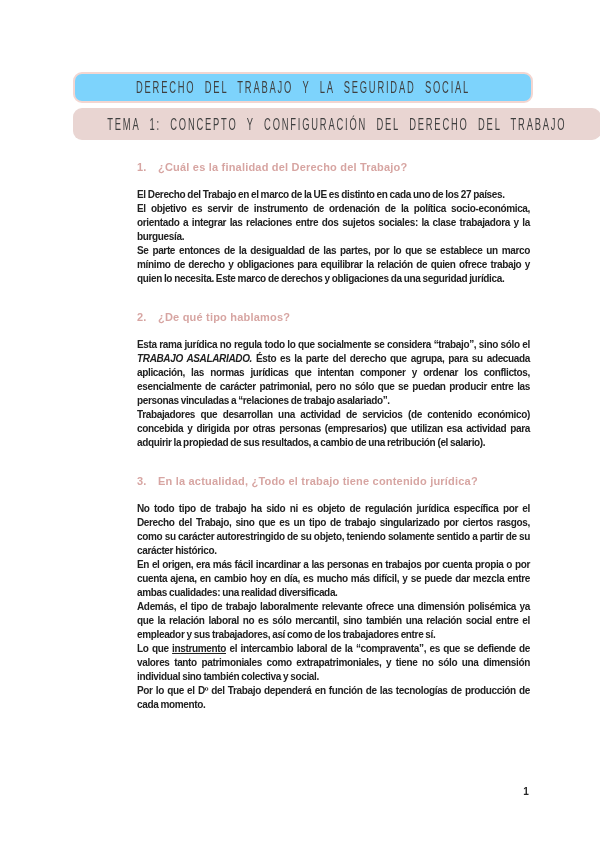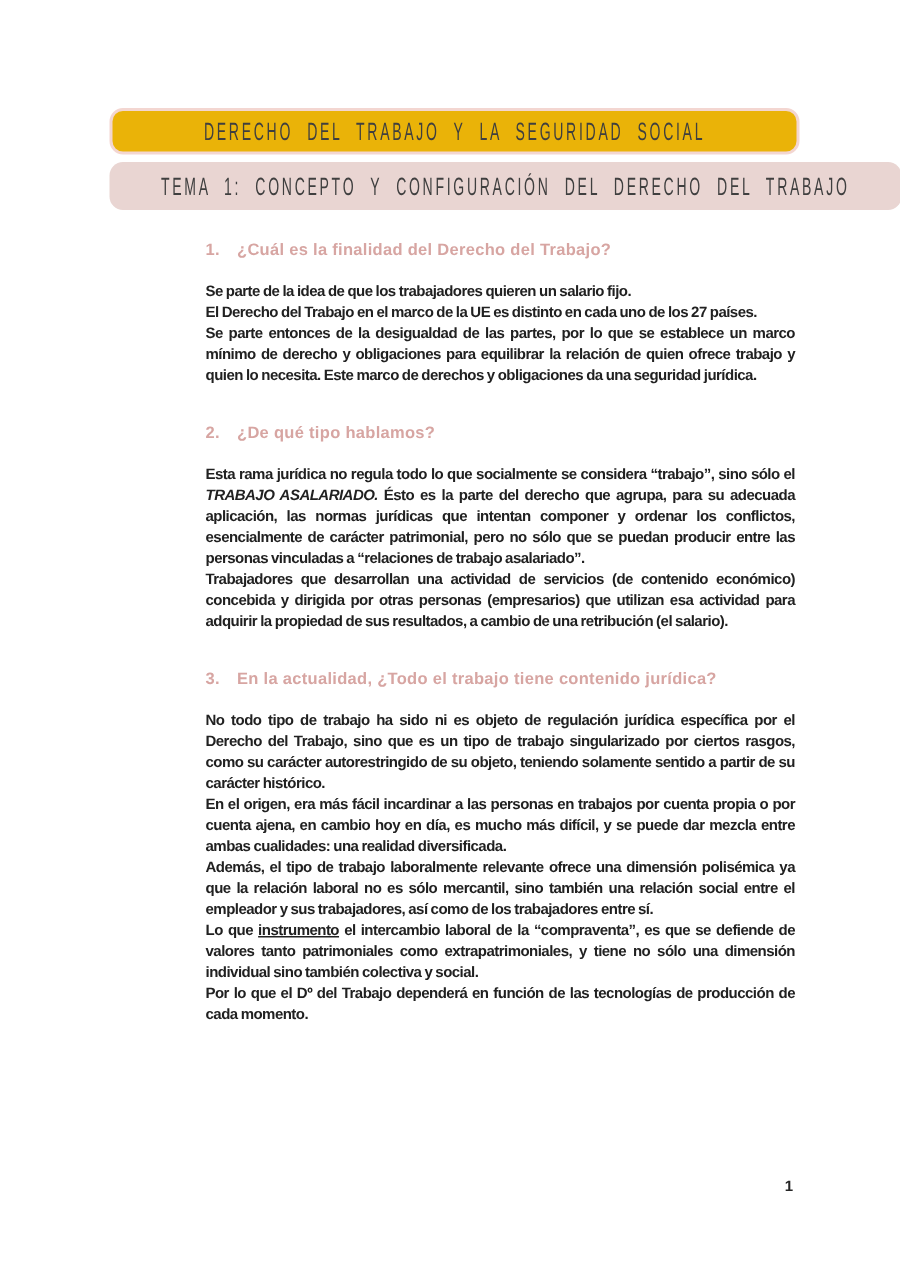--- a/index.html
+++ b/index.html
@@ -13,21 +13,21 @@
     width:600px;height:848px;
     font-family:"Liberation Sans", sans-serif;
     -webkit-font-smoothing:antialiased;
   }
   .page{
     position:relative;width:600px;height:848px;background:#ffffff;overflow:hidden;
   }
   
   .title-box{
     position:absolute;left:73px;top:72px;width:456px;height:27px;
-    background:#eab308;border:2px solid var(--box-border);border-radius:9px;
+    background:#7dd3fc;border:2px solid var(--box-border);border-radius:9px;
     display:flex;align-items:center;justify-content:center;
   }
   .subtitle-box{
     position:absolute;left:73px;top:108px;width:528px;height:32px;
     background:var(--box-fill);border:none;border-radius:9px;
     display:flex;align-items:center;justify-content:center;
   }
   .hand{
     display:inline-block;white-space:nowrap;
     font-family:"Liberation Sans", sans-serif;
@@ -75,22 +75,22 @@
     <span class="hand">TEMA 1: CONCEPTO Y CONFIGURACIÓN DEL DERECHO DEL TRABAJO</span>
   </div>
 
   <div class="content">
       <div class="section">
         <div class="section-heading">
           <span class="heading-number">1.</span>
           <span class="heading-text">¿Cuál es la finalidad del Derecho del Trabajo?</span>
         </div>
         <div class="section-body">
-          <p class="para"><span>Se parte de la idea de que los trabajadores quieren un salario fijo.</span></p>
           <p class="para"><span>El Derecho del Trabajo en el marco de la UE es distinto en cada uno de los 27 países.</span></p>
+          <p class="para"><span>El objetivo es servir de instrumento de ordenación de la política socio-económica, orientado a integrar las relaciones entre dos sujetos sociales: la clase trabajadora y la burguesía.</span></p>
           <p class="para"><span>Se parte entonces de la desigualdad de las partes, por lo que se establece un marco mínimo de derecho y obligaciones para equilibrar la relación de quien ofrece trabajo y quien lo necesita. Este marco de derechos y obligaciones da una seguridad jurídica.</span></p>
         </div>
       </div>
       <div class="section">
         <div class="section-heading">
           <span class="heading-number">2.</span>
           <span class="heading-text">¿De qué tipo hablamos?</span>
         </div>
         <div class="section-body">
           <p class="para"><span>Esta rama jurídica no regula todo lo que socialmente se considera “trabajo”, sino sólo el </span><span class="b">TRABAJO ASALARIADO.</span><span> Ésto es la parte del derecho que agrupa, para su adecuada aplicación, las normas jurídicas que intentan componer y ordenar los conflictos, esencialmente de carácter patrimonial, pero no sólo que se puedan producir entre las personas vinculadas a </span><span class="i">“relaciones de trabajo asalariado”.</span></p>

